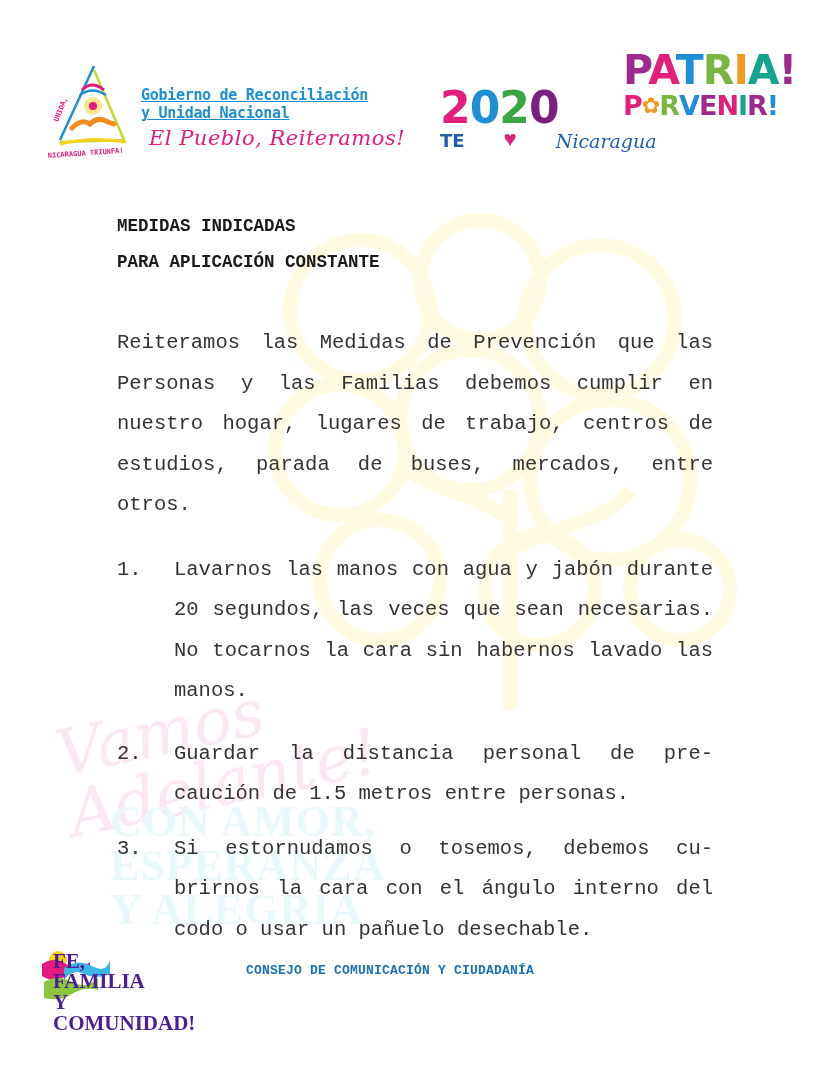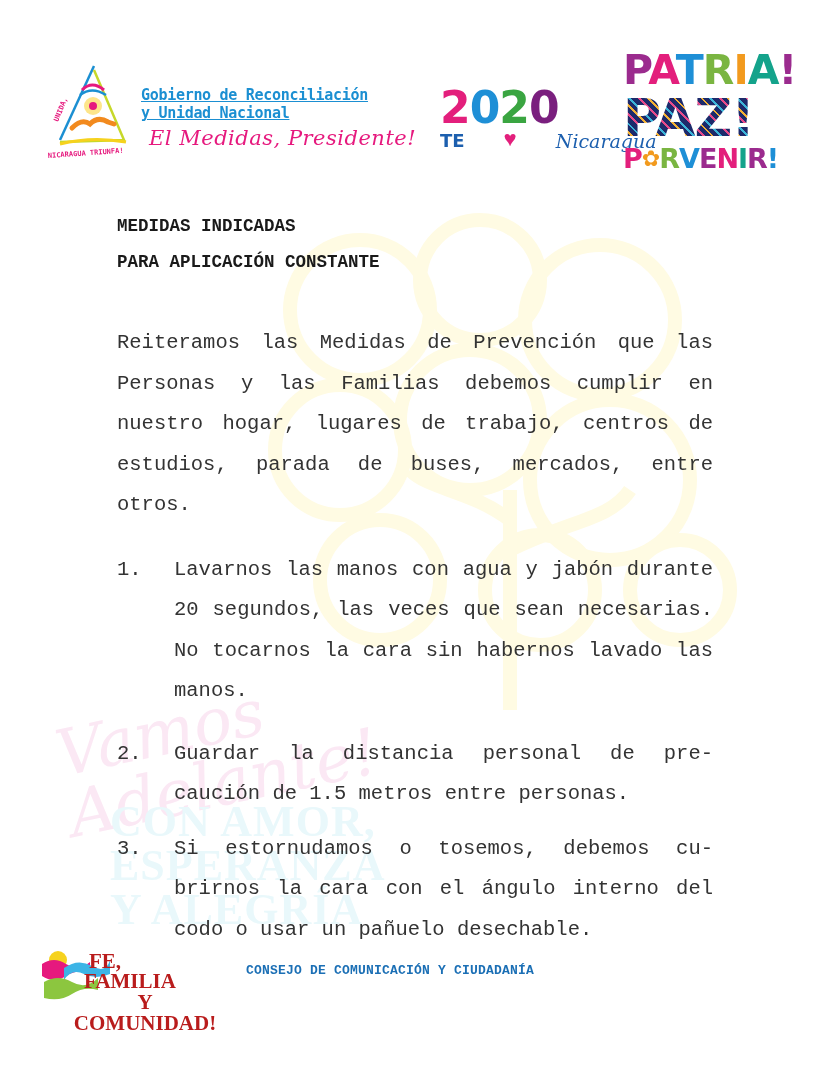--- a/index.html
+++ b/index.html
@@ -69,21 +69,21 @@
   .intro { margin-top: 43px; font-size: 20.5px; line-height: 40.5px; text-align: justify; color: #333; }
   .list { margin-top: 24px; }
   .item { display: flex; font-size: 20.5px; line-height: 40.5px; color: #333; margin-bottom: 22px; }
   .item:nth-child(2) { margin-bottom: 14px; }
   .item-num { width: 57px; flex: 0 0 57px; }
   .item-text { flex: 1; text-align: justify; }
 
   
   .footer { position: absolute; left: 0; top: 940px; width: 825px; height: 100px; z-index: 2; }
   .ffc-logo { position: absolute; left: 40px; top: 8px; width: 70px; height: 55px; }
-  .ffc-text { position: absolute; left: 70px; top: 12px; font-family: "Liberation Serif", serif; font-weight: bold; color: #b91c1c; text-align: center; width: 150px; }
+  .ffc-text { position: absolute; left: 53px; top: 12px; font-family: "Liberation Serif", serif; font-weight: bold; color: #4c1d95; text-align: left; width: 150px; }
   .ffc-l1 { font-size: 21px; line-height: 19px; padding-right: 80px; }
   .ffc-l2 { font-size: 21px; line-height: 21px; padding-right: 30px; }
   .ffc-l3 { font-size: 21px; line-height: 21px; }
   .consejo { position: absolute; left: 246px; top: 23px; font-family: "Liberation Mono", monospace; font-weight: bold; font-size: 13px; color: #1b6fb5; letter-spacing: 0.2px; }
   .lema { position: absolute; left: 245px; top: 44px; font-family: "Liberation Mono", monospace; font-weight: bold; font-size: 25px; color: #ec1c83; letter-spacing: -1.2px; }
 </style>
 </head>
 <body>
 
 <div class="watermark">
@@ -118,42 +118,41 @@
     <circle cx="51" cy="44" r="9" fill="#fde58a"></circle>
     <circle cx="51" cy="44" r="4" fill="#e6197e"></circle>
     <path d="M30 66 Q40 56 48 62 Q56 54 66 60 L72 62" stroke="#f28a1e" stroke-width="5" fill="none" stroke-linecap="round"></path>
     <path d="M18 82 Q50 74 84 80" stroke="#f6d21e" stroke-width="3" fill="none"></path>
     <text x="16" y="60" font-size="7" fill="#e6197e" font-family="DejaVu Sans Mono, monospace" font-weight="bold" transform="rotate(-68 16 60)">UNIDA,</text>
     <text x="6" y="96" font-size="7" fill="#e6197e" font-family="DejaVu Sans Mono, monospace" font-weight="bold" transform="rotate(-4 6 96)">NICARAGUA TRIUNFA!</text>
   </svg>
   <div class="gov-text">
     <div class="gov-line">Gobierno de Reconciliación</div>
     <div class="gov-line">y Unidad Nacional</div>
-    <div class="gov-slogan">El Medidas, Presidente!</div>
+    <div class="gov-slogan">El Pueblo, Reiteramos!</div>
   </div>
 
   <div class="y2020">
     <div class="y2020-num">
       <span>2</span>
       <span>0</span>
       <span>2</span>
       <span>0</span>
     </div>
     <div class="y2020-sub">
       <span class="y2020-te">TE</span>
       <span class="y2020-heart">♥</span>
       <span class="y2020-nic">Nicaragua</span>
     </div>
   </div>
 
   <div class="patria">
     <div class="patria-line patria-l1">
       <span>P</span><span>A</span><span>T</span><span>R</span><span>I</span><span>A</span><span>!</span>
     </div>
-    <div class="patria-line patria-l2">PAZ!</div>
     <div class="patria-line patria-l3">
       <span>P</span>
         <span>✿</span>
         <span>R</span>
         <span>V</span>
         <span>E</span>
         <span>N</span>
         <span>I</span>
         <span>R</span>
         <span>!</span>

